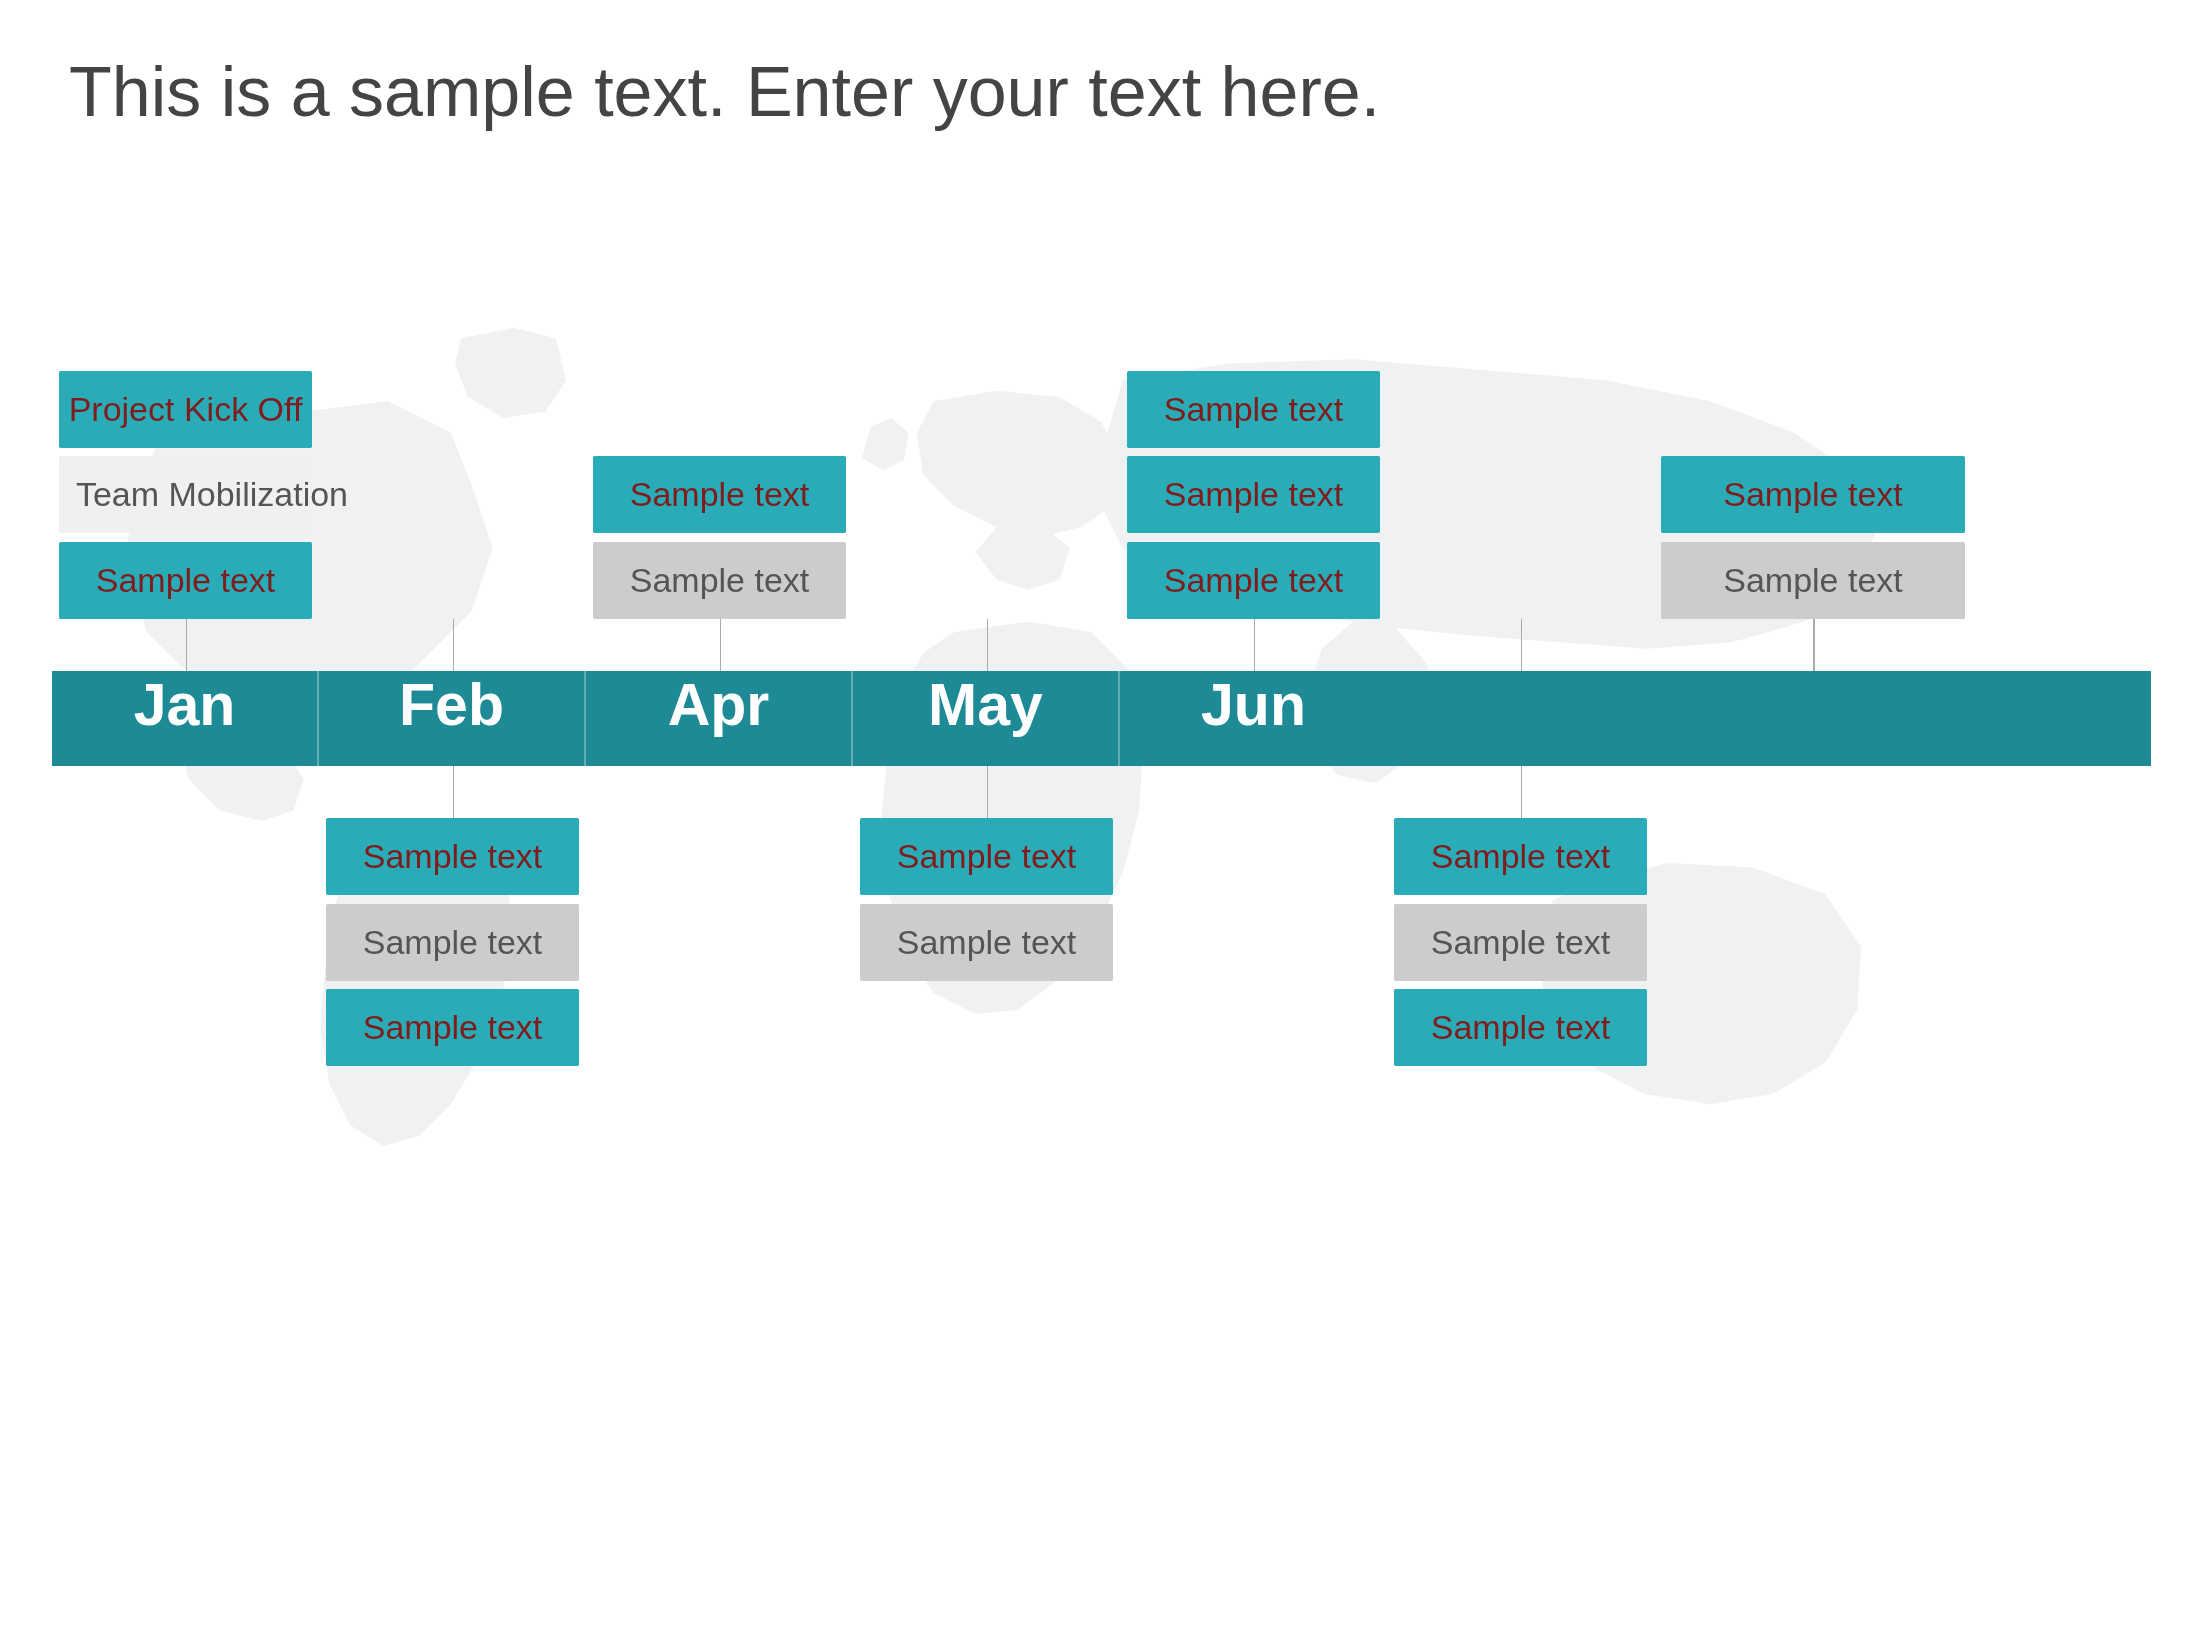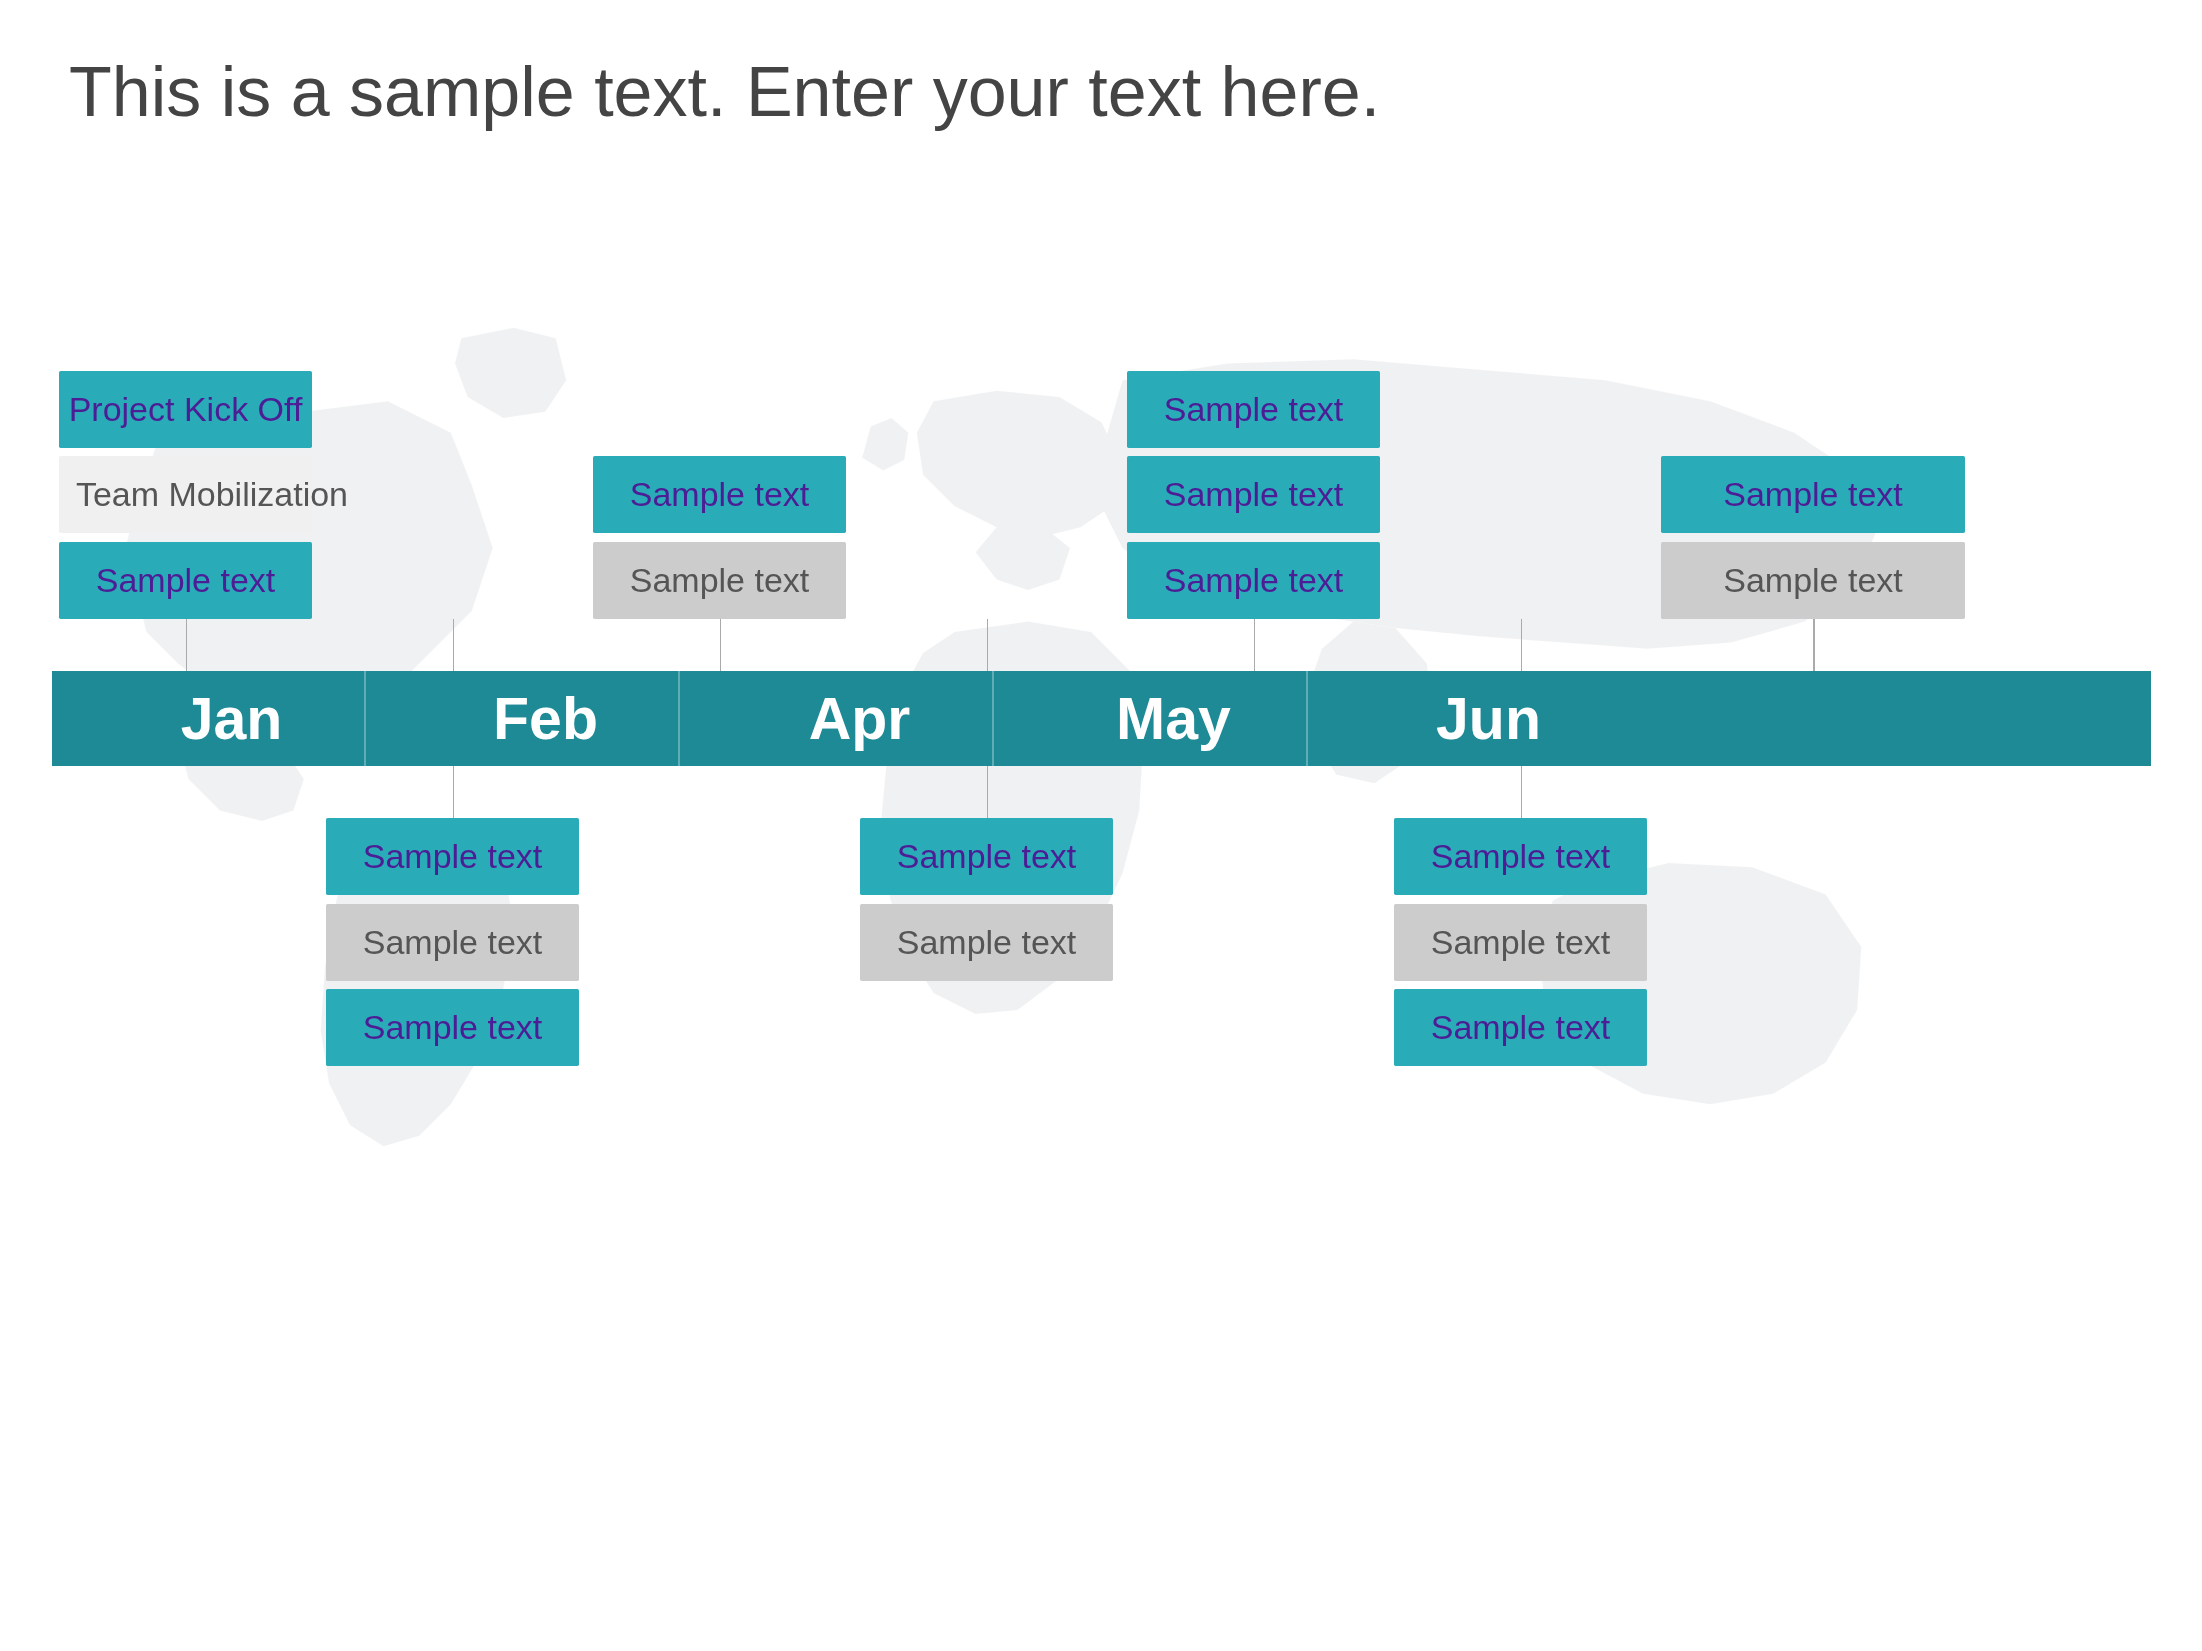--- a/index.html
+++ b/index.html
@@ -82,47 +82,45 @@
     .timeline-bar {
       display: flex;
       width: 100%;
       background: #1d8a96;
       height: 95px;
       margin-top: 0;
     }
 
     .month-cell {
       display: flex;
-      align-items: center;
       justify-content: center;
       color: white;
       font-size: 59px;
       font-weight: 600;
       border-right: 2.6px solid rgba(255,255,255,0.3);
       position: relative;
-      margin-left: 47px;
     }
 
     .month-cell:last-child {
       border-right: none;
     }
 
     
     .below-timeline {
       display: flex;
       width: 100%;
       height: 447px;
       align-items: flex-start;
       margin-top: 0;
     }
 
     
     .item-teal {
       background: #2aacb8;
-      color: #4c1d95;
+      color: #7f1d1d;
       font-size: 34px;
       padding: 19px 2px;
       text-align: center;
       border-radius: 1.7px;
       white-space: nowrap;
     }
 
     .item-gray {
       background: #cccccc;
       color: #555555;

